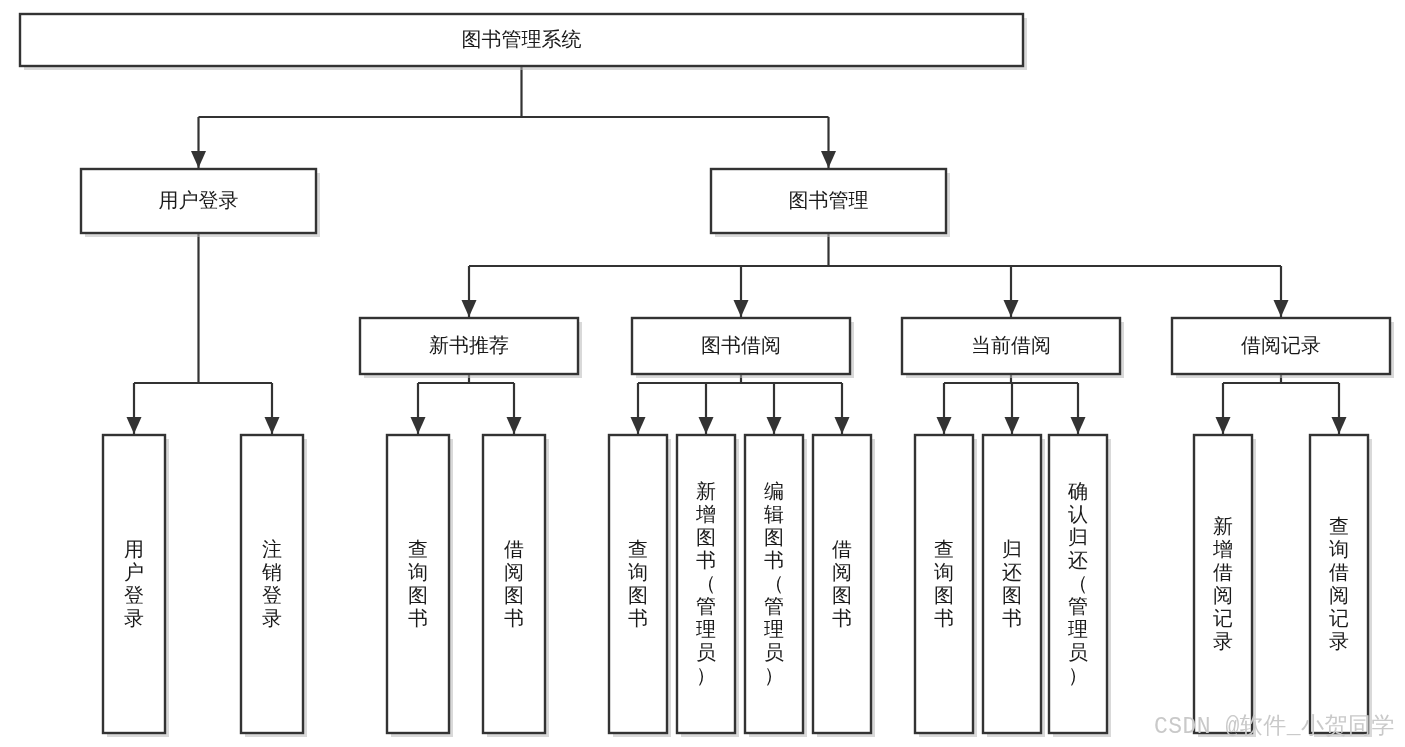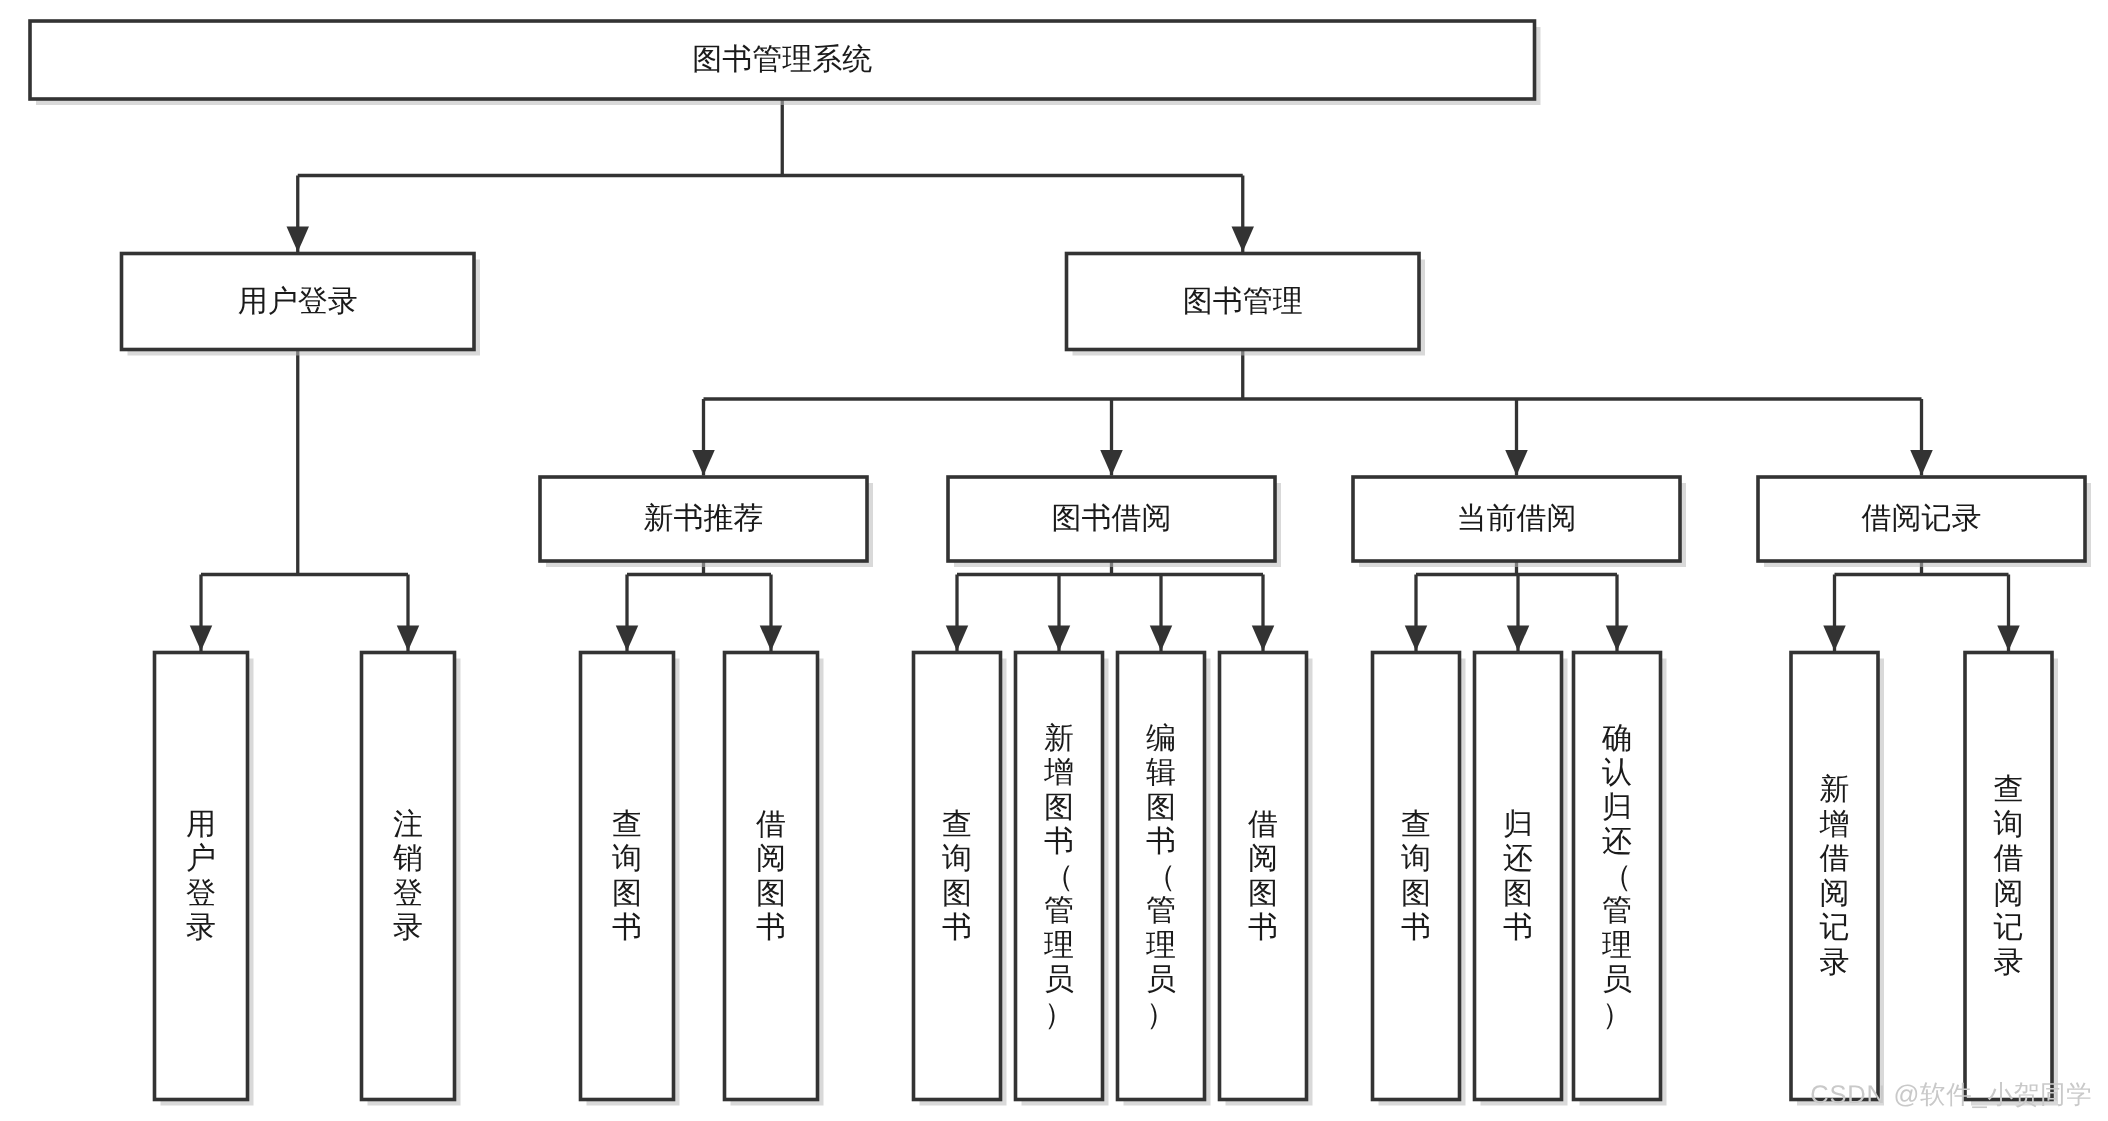--- a/index.html
+++ b/index.html
@@ -56,22 +56,22 @@
   .node-label-v {
     font-family: "Liberation Sans", "DejaVu Sans", sans-serif;
     font-size: 20px;
     fill: #1a1a1a;
     text-anchor: middle;
   }
   .watermark-text {
     position: absolute;
     right: 10px;
     bottom: 4px;
-    font-family: Liberation Sans, sans-serif;
-    font-size: 17px;
+    font-family: Liberation Mono, monospace;
+    font-size: 23px;
     color: #c9c9c9;
     white-space: nowrap;
     letter-spacing: 0.5px;
     user-select: none;
   }
 </style>
 </head>
 <body>
 
 <div id="diagram-root">

